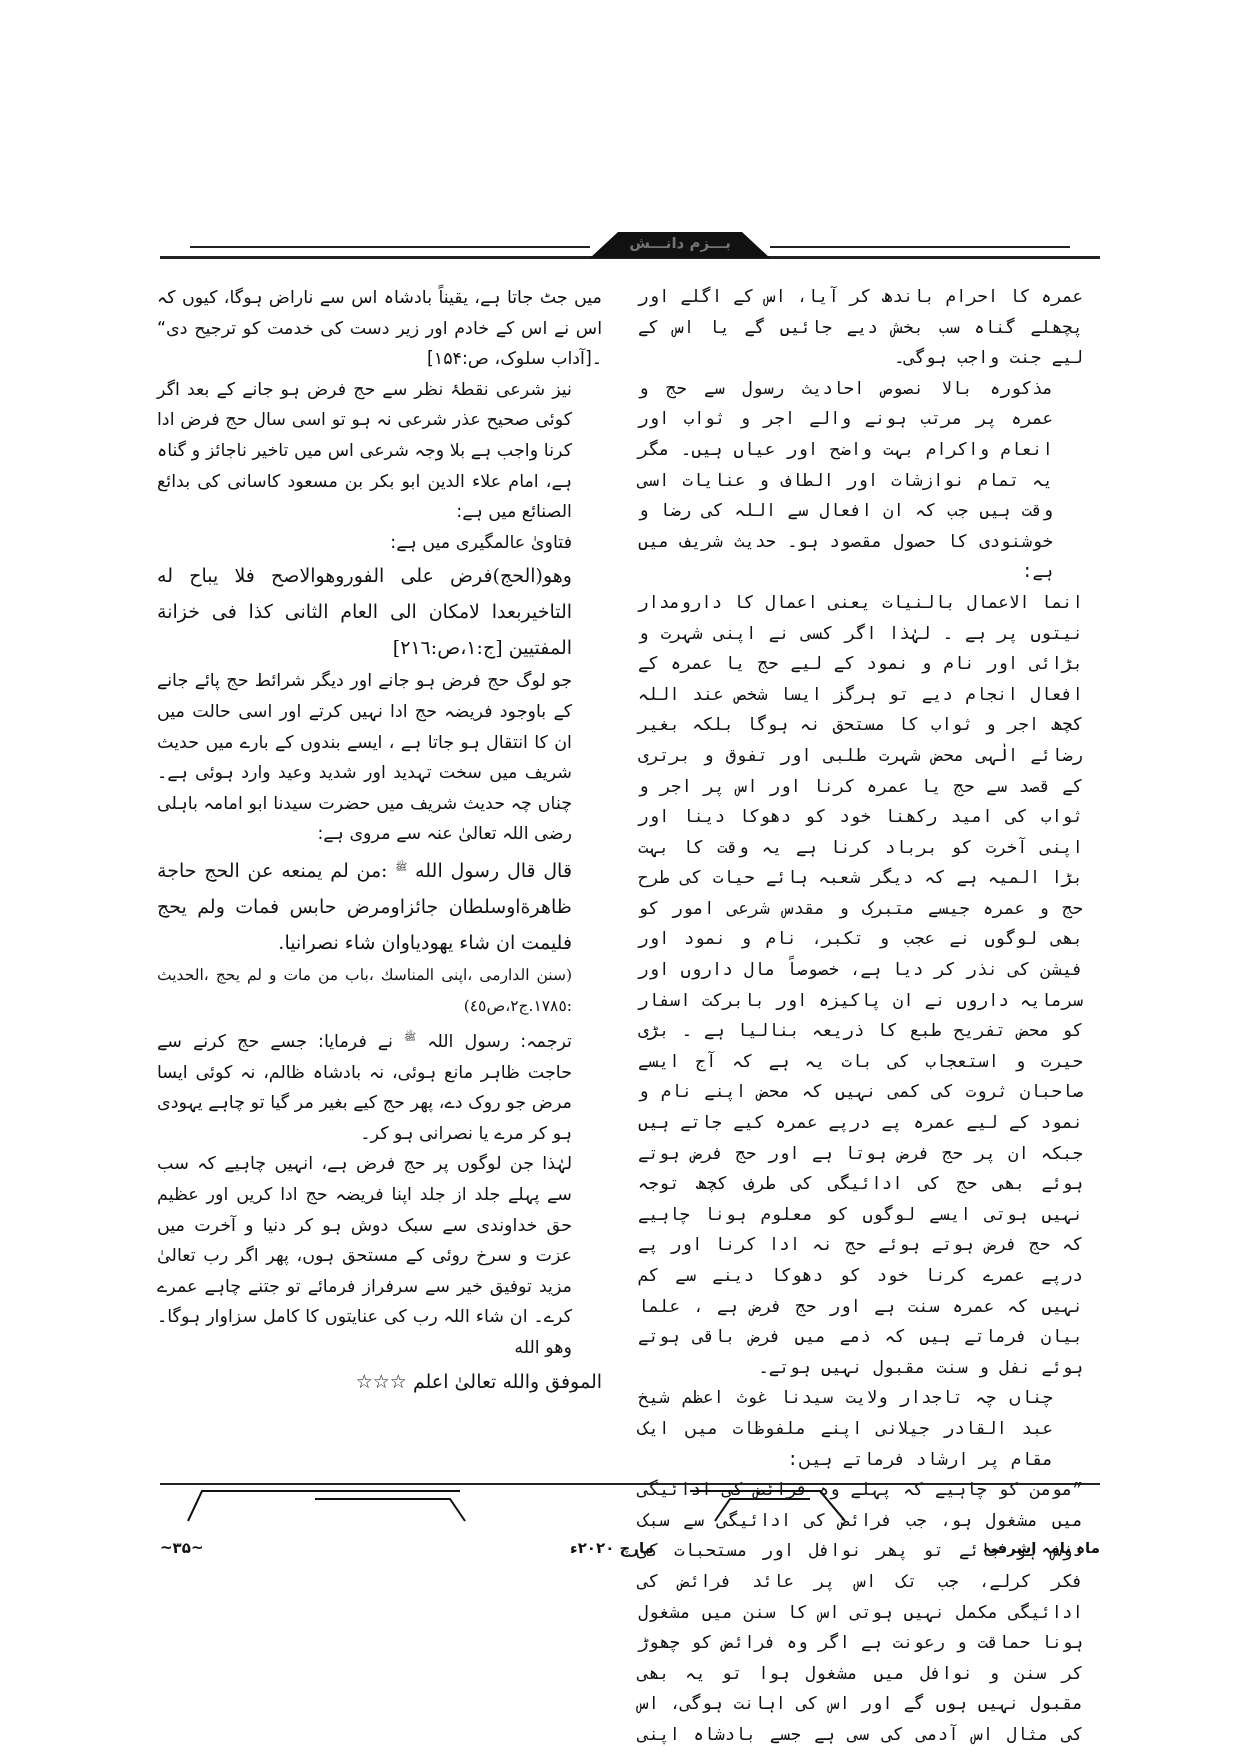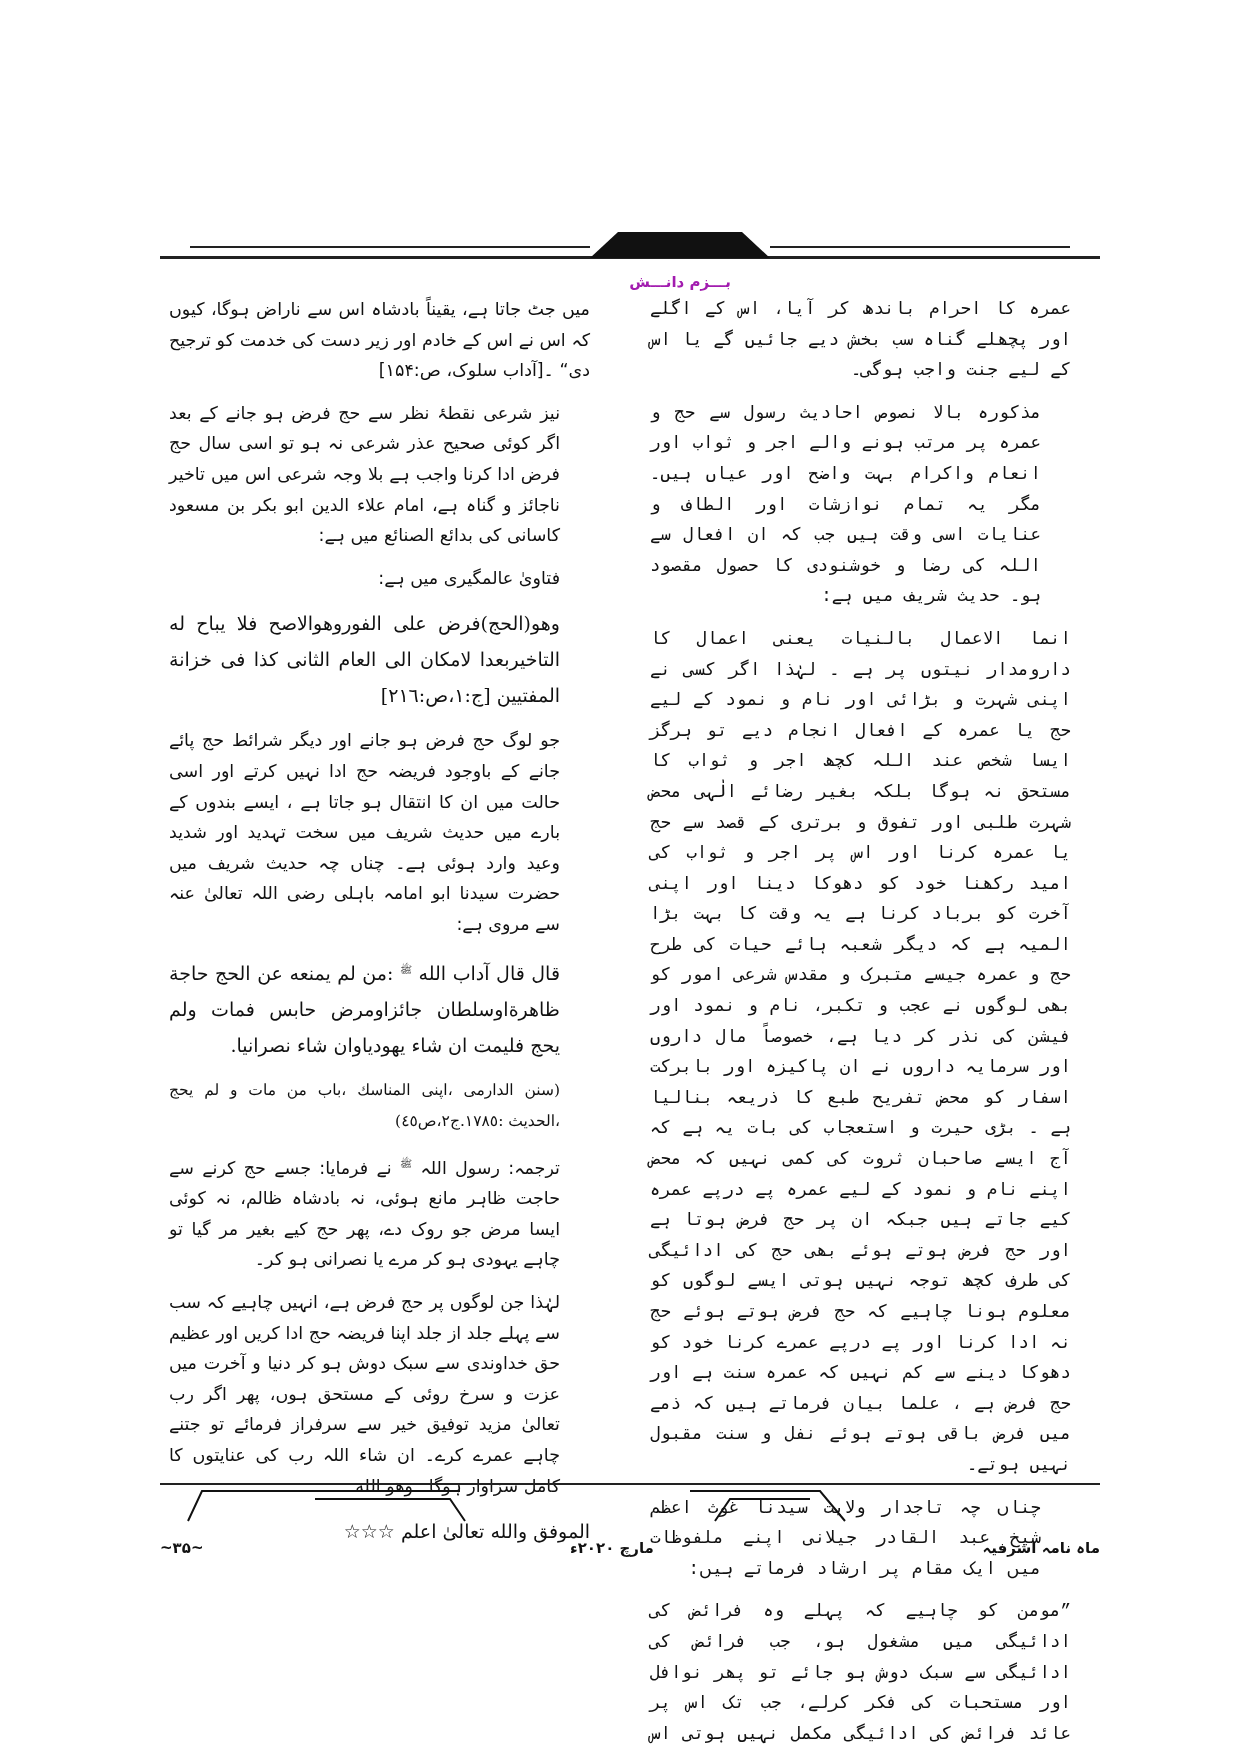--- a/index.html
+++ b/index.html
@@ -5,27 +5,27 @@
   html, body { margin:0; padding:0; background:#ffffff; }
   body { width:1240px; height:1754px; position:relative; overflow:hidden; font-family:"DejaVu Sans", sans-serif; color:#111; }
   .page { position:absolute; left:0; top:0; width:1240px; height:1754px; }
 
   
   .hdr { position:absolute; left:160px; top:232px; width:940px; height:50px; }
   .hdr-line-top { position:absolute; top:14px; height:2px; background:#222; }
   .hdr-line-bot { position:absolute; top:24px; left:0; width:940px; height:3px; background:#222; }
   .hdr-tab { position:absolute; left:460px; top:0; width:120px; height:24px; }
   .hdr-tab svg { position:absolute; left:-30px; top:0; }
-  .hdr-title { position:absolute; left:0; top:2px; width:120px; text-align:center; color:#a21caf; font-weight:bold; font-size:15px; direction:rtl;margin-top:39px; }
+  .hdr-title { position:absolute; left:0; top:2px; width:120px; text-align:center; color:#737373; font-weight:bold; font-size:15px; direction:rtl; }
 
   
   .col { position:absolute; top:282px; width:445px; direction:rtl; text-align:justify; text-align-last:right; font-family:"DejaVu Sans", sans-serif; font-size:17.5px; line-height:30.6px; }
   .col-right { left:638px;font-family:Liberation Mono, monospace; }
   .col-left { left:157px; }
-  .col p { margin:12px; }
+  .col p { margin:0; }
   .indent { padding-right:30px; }
   .arabic { font-family:"DejaVu Serif", serif; font-size:19px; line-height:36px; }
   .citation { font-family:"DejaVu Serif", serif; font-size:15.5px; line-height:31px; }
   .stars { font-family:"DejaVu Sans", sans-serif; letter-spacing:1px; }
   .salutation { font-size:10px; vertical-align:super; }
 
   
   .ftr { position:absolute; left:160px; top:1483px; width:940px; height:40px; }
   .ftr-line { position:absolute; top:0; left:0; width:940px; height:2px; background:#222; }
   .ftr-text { position:absolute; top:10px; font-size:15px; font-weight:bold; direction:rtl;margin-top:46px; }
@@ -59,21 +59,21 @@
     <p>”مومن کو چاہیے کہ پہلے وہ فرائض کی ادائیگی میں مشغول ہو، جب فرائض کی ادائیگی سے سبک دوش ہو جائے تو پھر نوافل اور مستحبات کی فکر کرلے، جب تک اس پر عائد فرائض کی ادائیگی مکمل نہیں ہوتی اس کا سنن میں مشغول ہونا حماقت و رعونت ہے اگر وہ فرائض کو چھوڑ کر سنن و نوافل میں مشغول ہوا تو یہ بھی مقبول نہیں ہوں گے اور اس کی اہانت ہوگی، اس کی مثال اس آدمی کی سی ہے جسے بادشاہ اپنی خدمت کا حکم دیتا ہے اور وہ شخص بادشاہ کی خدمت چھوڑ کر بادشاہ کے غلام کی خدمت</p>
   </div>
 
   <div class="col col-left">
     <p>میں جٹ جاتا ہے، یقیناً بادشاہ اس سے ناراض ہوگا، کیوں کہ اس نے اس کے خادم اور زیر دست کی خدمت کو ترجیح دی“ ۔[آداب سلوک، ص:۱۵۴]</p>
     <p class="indent">نیز شرعی نقطۂ نظر سے حج فرض ہو جانے کے بعد اگر کوئی صحیح عذر شرعی نہ ہو تو اسی سال حج فرض ادا کرنا واجب ہے بلا وجہ شرعی اس میں تاخیر ناجائز و گناہ ہے، امام علاء الدین ابو بکر بن مسعود کاسانی کی بدائع الصنائع میں ہے:</p>
     <p class="indent">فتاویٰ عالمگیری میں ہے:</p>
     <p class="arabic indent">وهو(الحج)فرض علی الفوروهوالاصح فلا یباح له التاخیربعدا لامکان الی العام الثانی کذا فی خزانة المفتیین [ج:۱،ص:٢١٦]</p>
     <p class="indent">جو لوگ حج فرض ہو جانے اور دیگر شرائط حج پائے جانے کے باوجود فریضہ حج ادا نہیں کرتے اور اسی حالت میں ان کا انتقال ہو جاتا ہے ، ایسے بندوں کے بارے میں حدیث شریف میں سخت تہدید اور شدید وعید وارد ہوئی ہے۔ چناں چہ حدیث شریف میں حضرت سیدنا ابو امامہ باہلی رضی اللہ تعالیٰ عنہ سے مروی ہے:</p>
     <p class="arabic indent">
-      <span>قال قال آداب الله</span>
+      <span>قال قال رسول الله</span>
       <span class="salutation">ﷺ</span>
       <span>:من لم یمنعه عن الحج حاجة ظاهرةاوسلطان جائزاومرض حابس فمات ولم یحج فلیمت ان شاء یهودیاوان شاء نصرانیا.</span>
     </p>
     <p class="citation indent">(سنن الدارمی ،اپنی المناسك ،باب من مات و لم یحج ،الحدیث :١٧٨٥.ج٢،ص٤٥)</p>
     <p class="indent">
       <span>ترجمہ: رسول اللہ</span>
       <span class="salutation">ﷺ</span>
       <span>نے فرمایا: جسے حج کرنے سے حاجت ظاہر مانع ہوئی، نہ بادشاہ ظالم، نہ کوئی ایسا مرض جو روک دے، پھر حج کیے بغیر مر گیا تو چاہے یہودی ہو کر مرے یا نصرانی ہو کر۔</span>
     </p>
     <p class="indent">لہٰذا جن لوگوں پر حج فرض ہے، انہیں چاہیے کہ سب سے پہلے جلد از جلد اپنا فریضہ حج ادا کریں اور عظیم حق خداوندی سے سبک دوش ہو کر دنیا و آخرت میں عزت و سرخ روئی کے مستحق ہوں، پھر اگر رب تعالیٰ مزید توفیق خیر سے سرفراز فرمائے تو جتنے چاہے عمرے کرے۔ ان شاء اللہ رب کی عنایتوں کا کامل سزاوار ہوگا۔ وهو الله</p>

